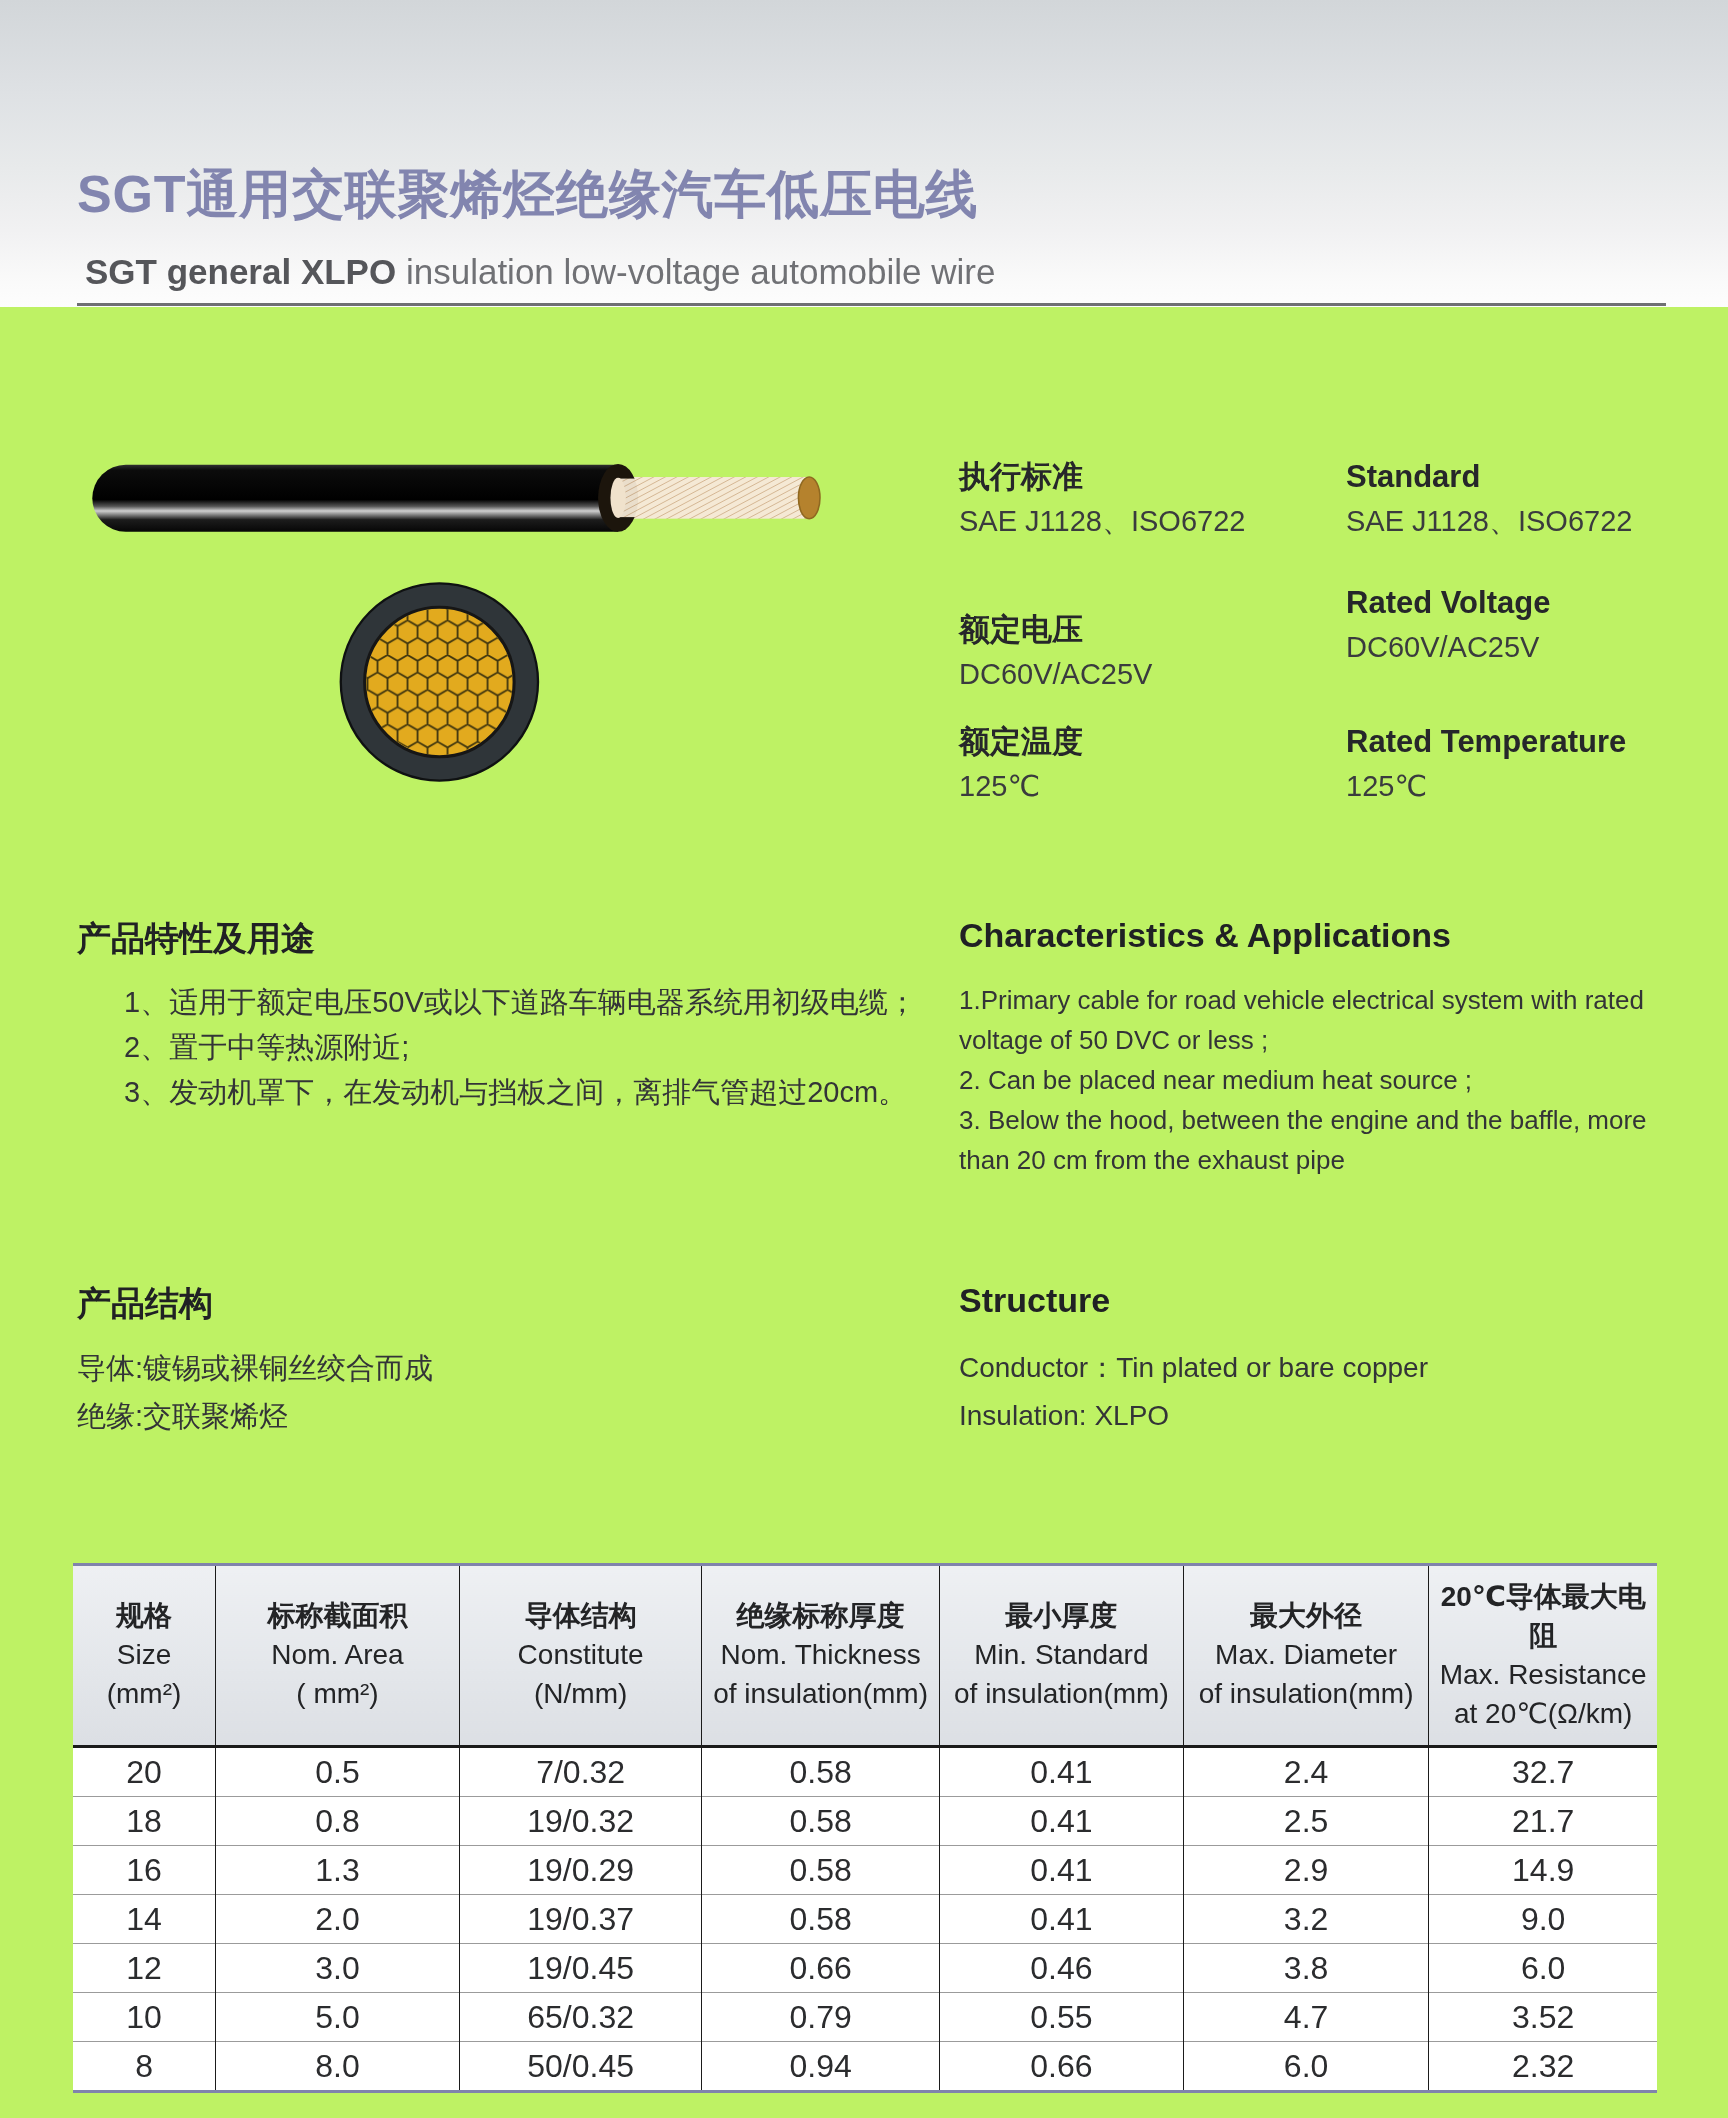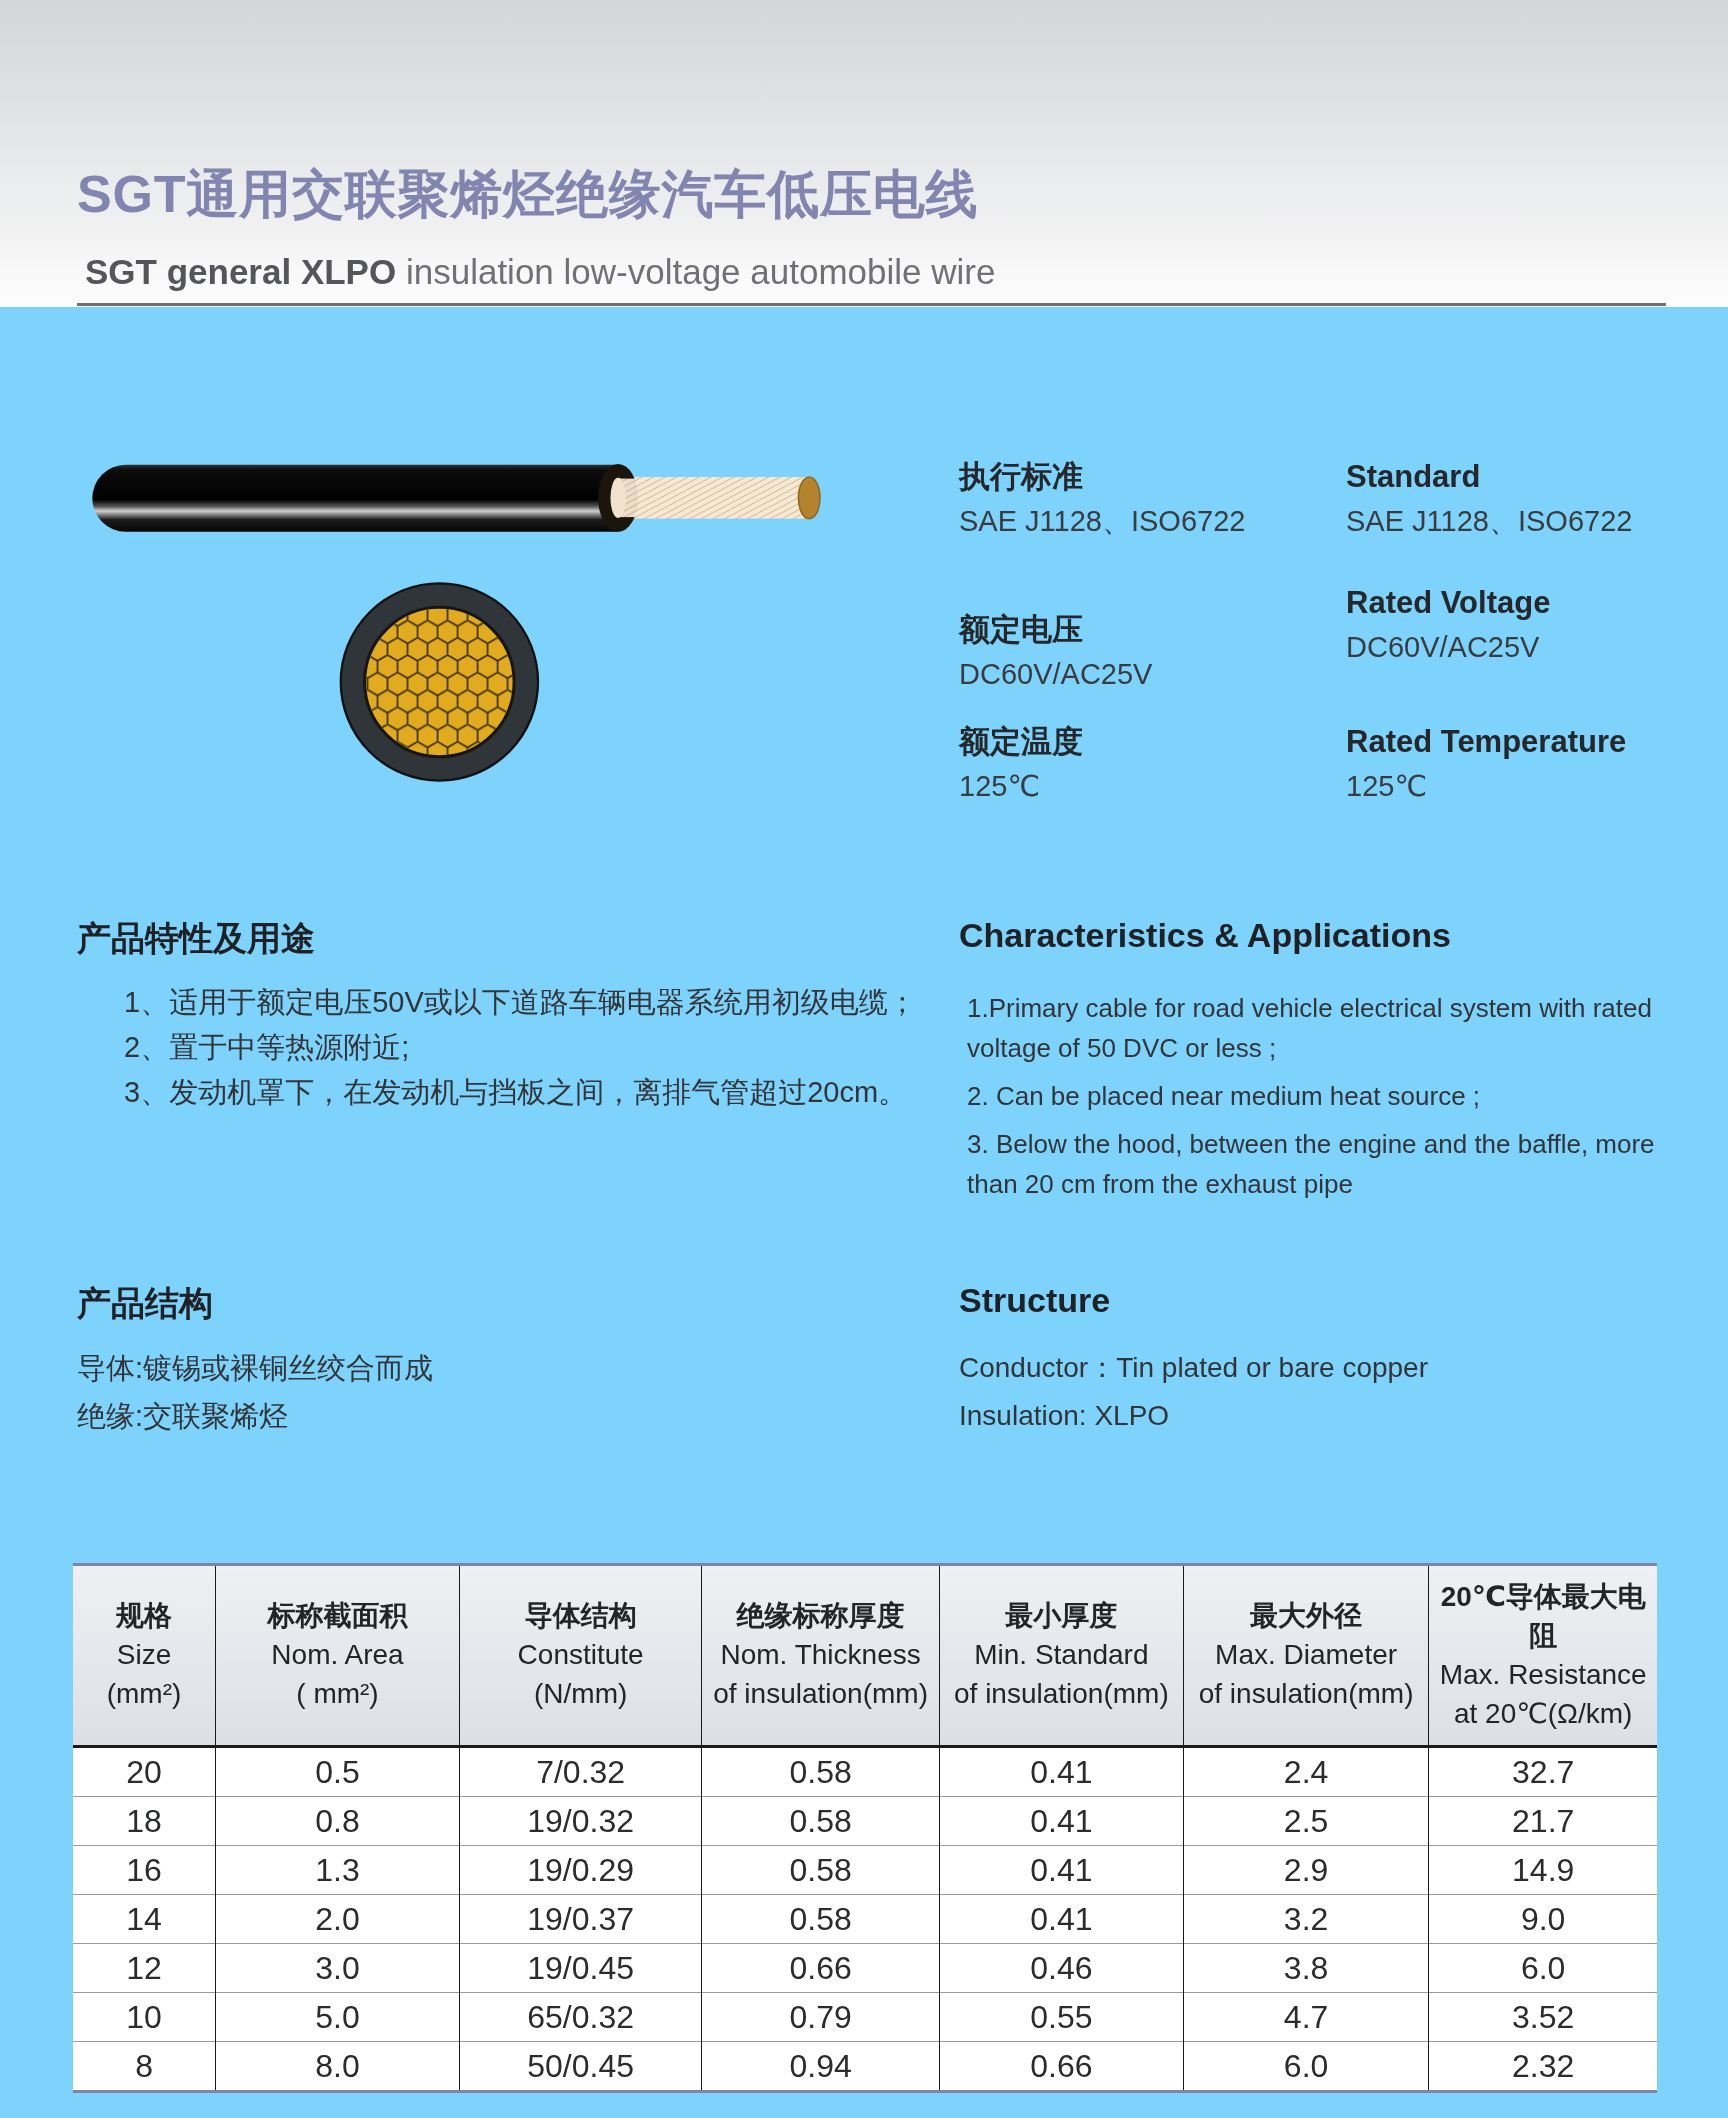--- a/index.html
+++ b/index.html
@@ -1,19 +1,19 @@
 <!DOCTYPE html>
 <html style="font-size:12.3px"><head>
 <meta charset="utf-8">
 <style>
   html,body{margin:0;padding:0;background:#ffffff;}
   .page{
     position:relative;
     width:1729px;height:2119px;
-    background:#7dd3fc;
+    background:#bef264;
     font-family:"Liberation Sans","DejaVu Sans",sans-serif;
     overflow:hidden;
   }
   
   .hero{
     position:absolute;left:0;top:0;width:1729px;height:307px;
     background:linear-gradient(180deg,#d2d6d9 0%,#dee1e4 30%,#e8eaeb 55%,#f1f1f2 75%,#fafafa 92%,#fdfdfd 100%);
   }
   .title{
     position:absolute;left:77px;top:160px;margin:0;
@@ -36,21 +36,21 @@
   .spec-group{position:absolute;width:370px;}
   .spec-label{margin:0;font-size:31px;font-weight:bold;color:#26272a;line-height:37px;white-space:nowrap;}
   .spec-value{margin:9.2px 0 0 0;font-size:29px;color:#3a3b3e;line-height:35px;white-space:nowrap;}
   
   .block-heading{margin:0;font-size:34px;font-weight:bold;color:#202124;white-space:nowrap;}
   .feat-cn{position:absolute;left:77px;top:916px;}
   .feat-cn-items{position:absolute;left:77px;top:980px;width:855px;margin-left:47px;}
   .feat-cn-items p{margin:0;font-size:29px;color:#333437;line-height:45px;white-space:nowrap;}
   .feat-en{position:absolute;left:959px;top:916px;}
   .feat-en-items{position:absolute;left:959px;top:980px;width:732px;}
-  .feat-en-items p{margin:8px;font-size:26px;color:#333437;line-height:40px;}
+  .feat-en-items p{margin:0;font-size:26px;color:#333437;line-height:40px;}
   .struct-cn{position:absolute;left:77px;top:1281px;}
   .struct-cn-items{position:absolute;left:77px;top:1344px;width:855px;}
   .struct-cn-items p{margin:0;font-size:29px;color:#333437;line-height:48px;white-space:nowrap;}
   .struct-en{position:absolute;left:959px;top:1281px;}
   .struct-en-items{position:absolute;left:959px;top:1344px;width:732px;}
   .struct-en-items p{margin:0;font-size:28px;color:#333437;line-height:48px;white-space:nowrap;}
   
   .table-wrap{
     position:absolute;left:73px;top:1555px;width:1584px;
     border-top:3.1px solid #8083ac;

